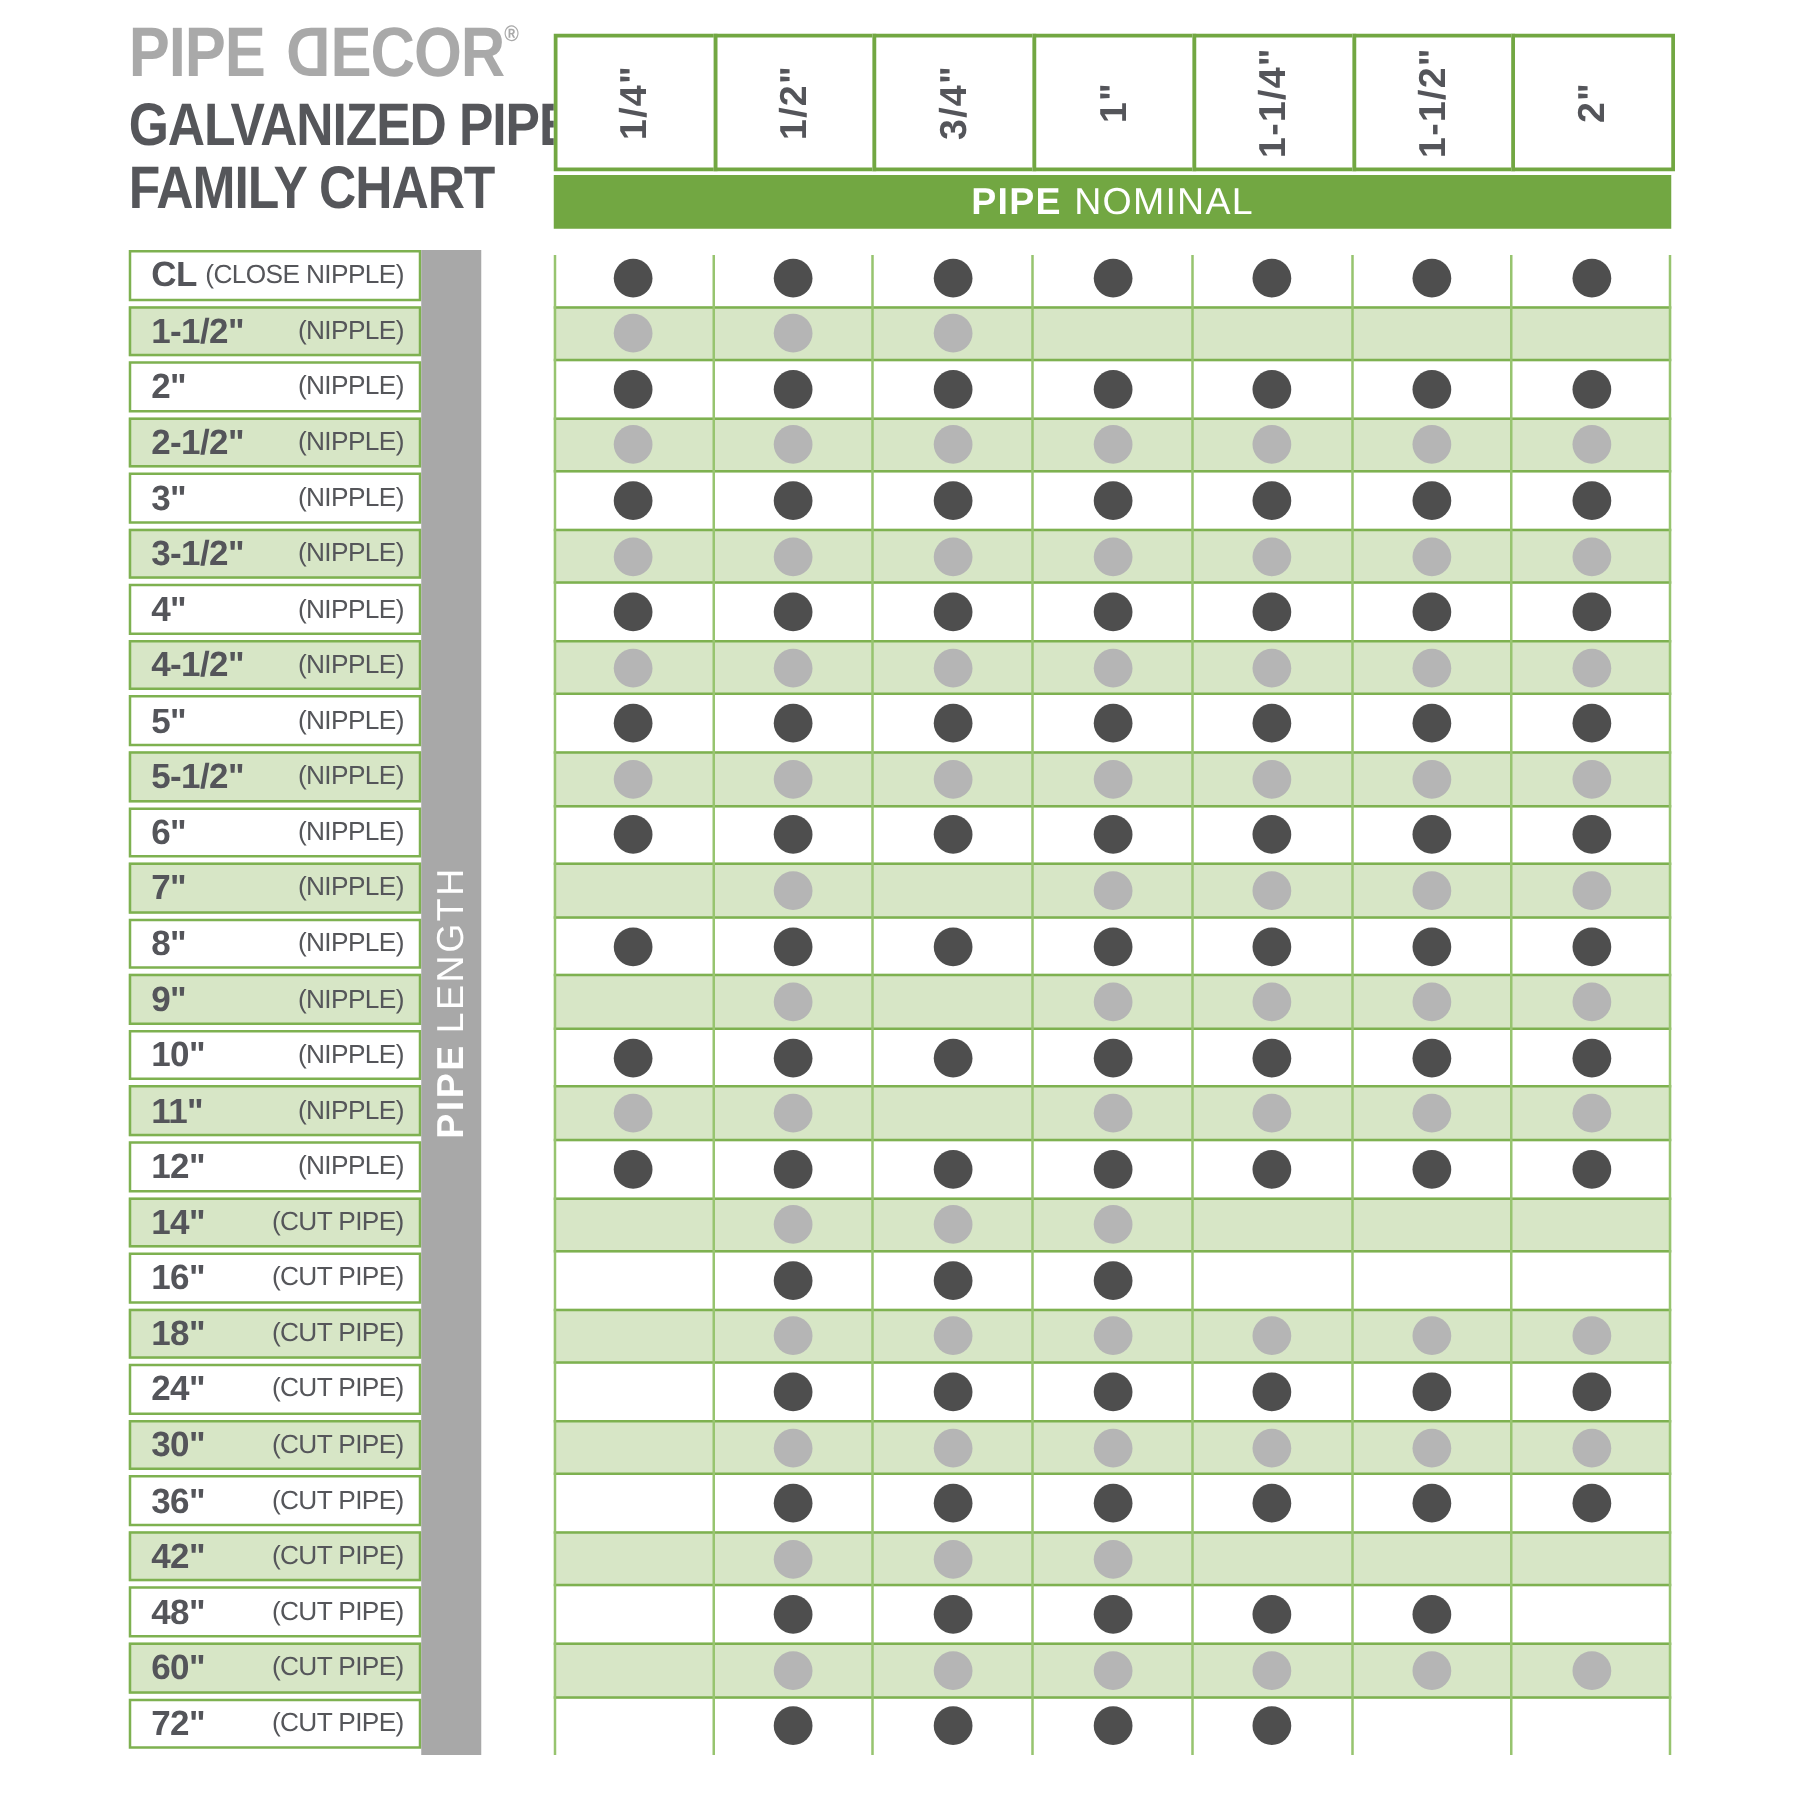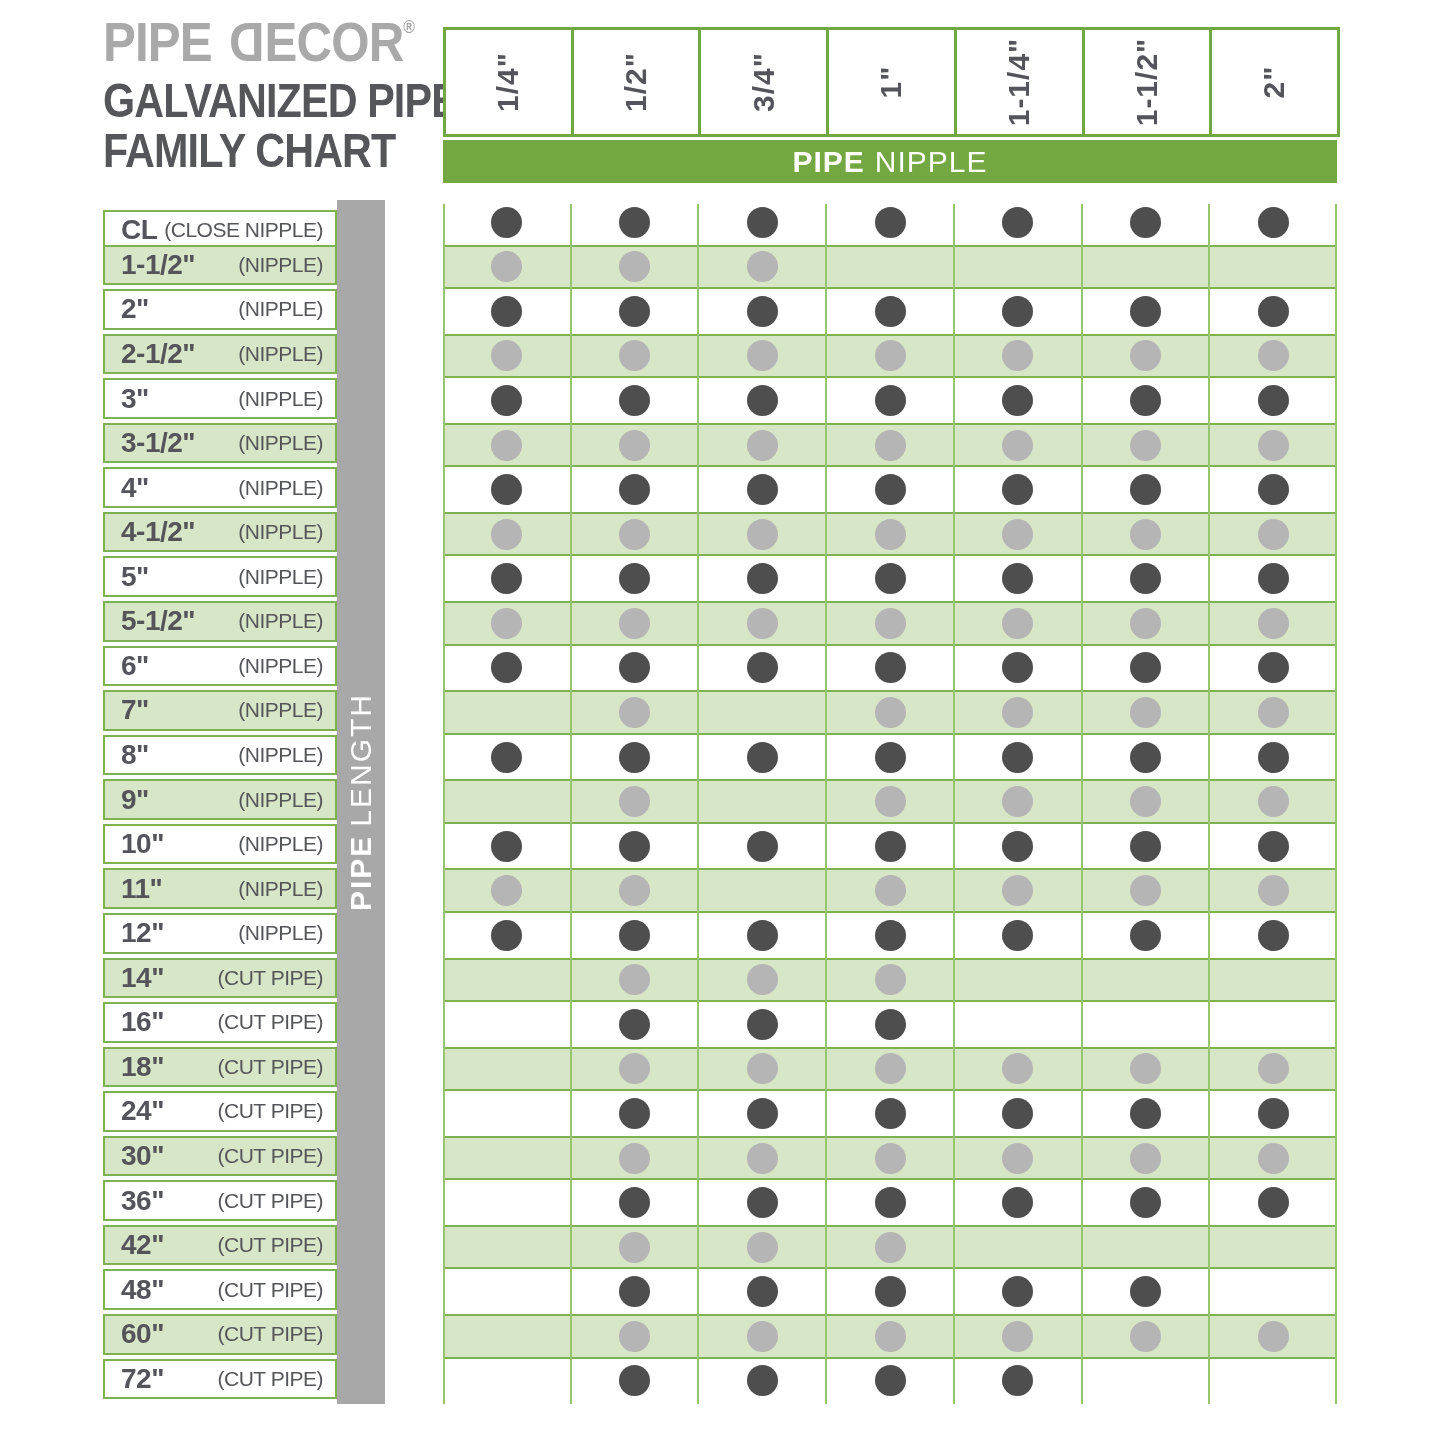--- a/index.html
+++ b/index.html
@@ -117,25 +117,25 @@
       <div class="hcell" style="left: 638.571px; width: 130.714px;">
         <span class="hrot">1-1/2"</span>
       </div>
       <div class="hcell" style="left: 766.286px; width: 130.714px;">
         <span class="hrot">2"</span>
       </div>
     </div>
 
   <div class="pipe-nominal-bar">
     <span class="b">PIPE</span>
-    <span>NIPPLE</span>
+    <span>NOMINAL</span>
   </div>
 
   <div class="row-labels">
-      <div class="lrow white" style="top: 10px; height: 40.56px;">
+      <div class="lrow white" style="top: 0px; height: 40.56px;">
         <span class="lsize">CL</span>
         <span class="lsub">(CLOSE NIPPLE)</span>
       </div>
       <div class="lrow green" style="top: 44.56px; height: 40.56px;">
         <span class="lsize">1-1/2"</span>
         <span class="lsub">(NIPPLE)</span>
       </div>
       <div class="lrow white" style="top: 89.12px; height: 40.56px;">
         <span class="lsize">2"</span>
         <span class="lsub">(NIPPLE)</span>

